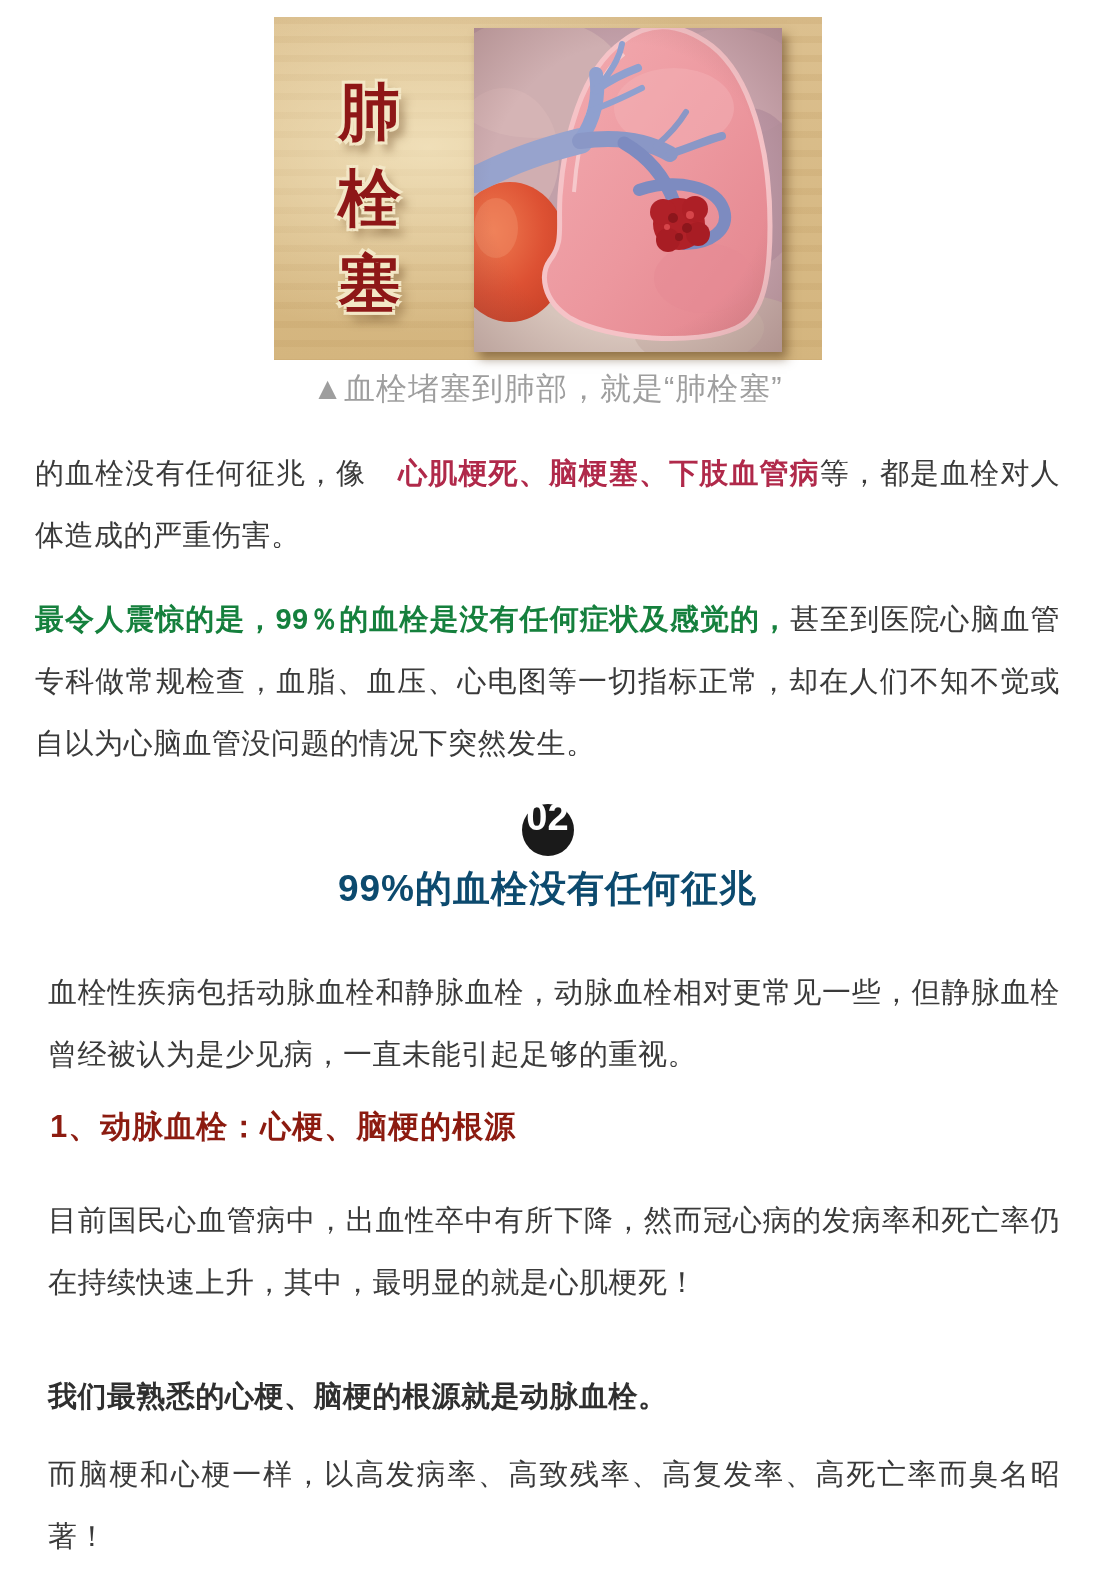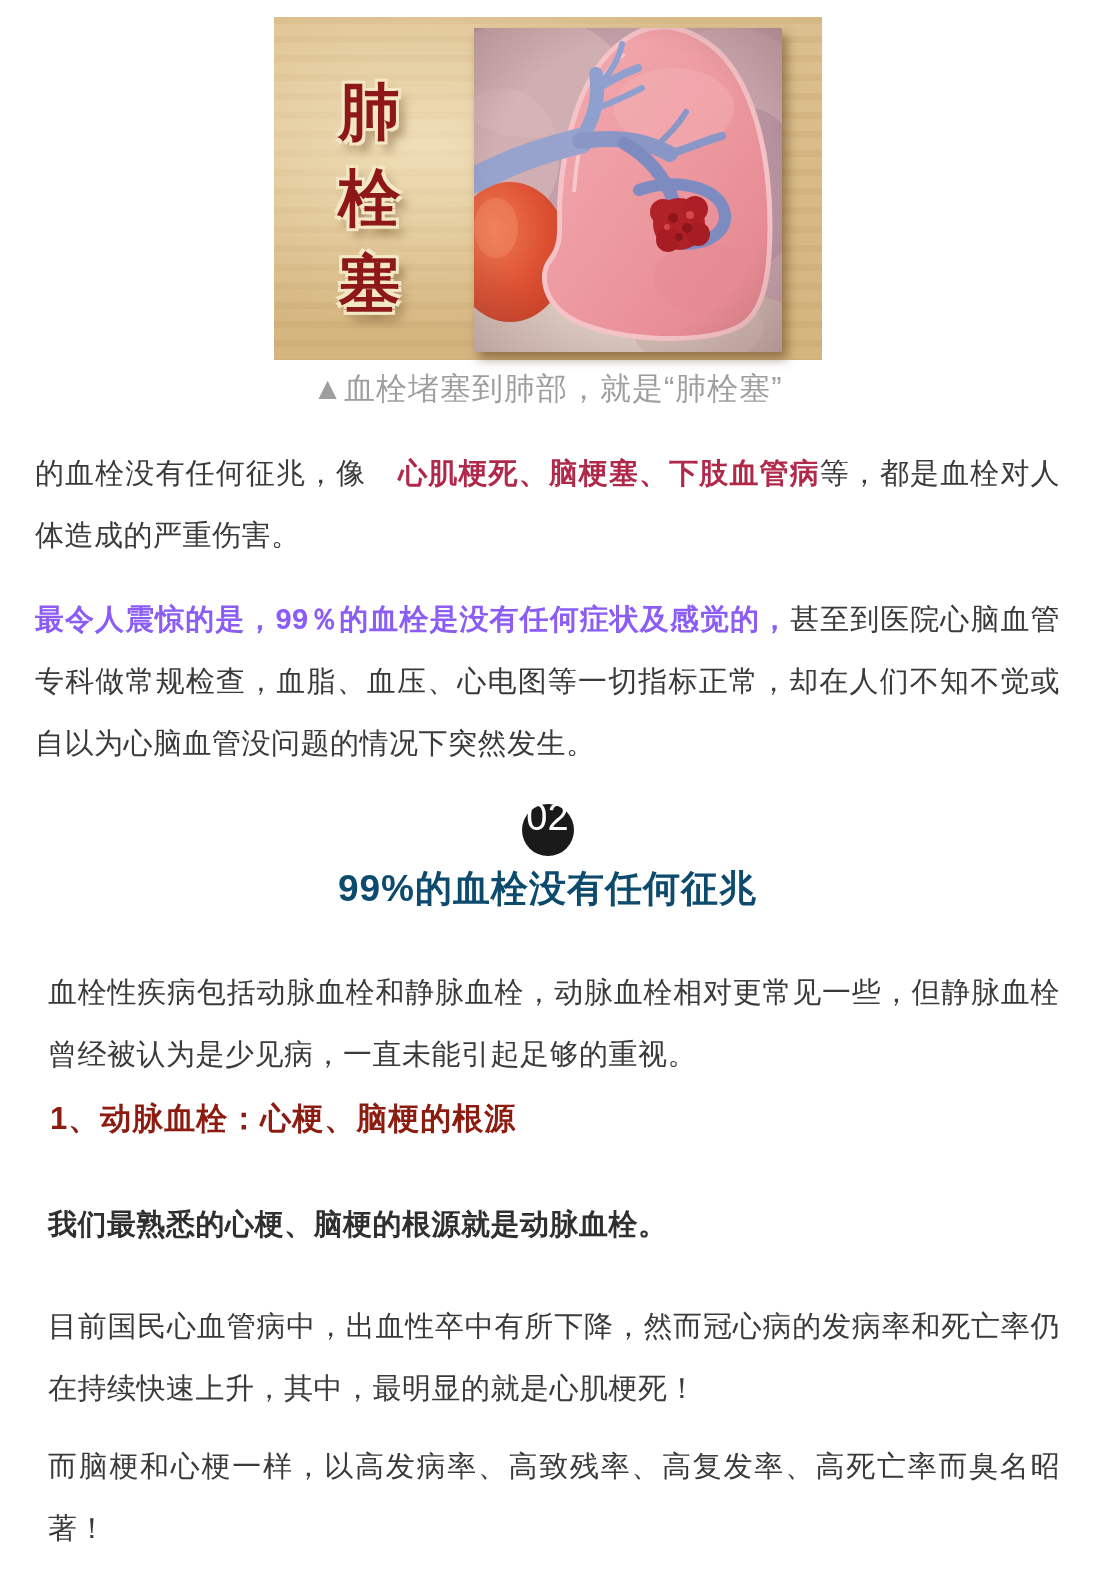--- a/index.html
+++ b/index.html
@@ -34,41 +34,41 @@
     font-size:31px;line-height:34px;letter-spacing:1px;
   }
   
   .content{padding:0 35px;}
   .p{
     margin:0;font-size:29px;line-height:62px;color:#3a3a3a;
     text-align:justify;word-break:break-all;letter-spacing:.5px;
   }
   .indent{padding-left:13px;}
   .crimson{color:#b0294a;margin-left:32px;}
-  .darkred{color:#8b5cf6;}
+  .darkred{color:#15803d;}
   .bold{font-weight:bold;}
   .p1{margin-top:36px;}
   .p2{margin-top:22px;}
   .badge-wrap{margin-top:30px;text-align:center;height:52px;}
   .badge-circle{
     display:inline-block;width:52px;height:52px;border-radius:50%;
     background:#1a1a1a;position:relative;
   }
   .badge-circle span{
     position:absolute;top:-9px;left:50%;transform:translateX(-50%);
-    color:#ffffff;font-weight:normal;font-size:38px;line-height:44px;
+    color:#ffffff;font-weight:bold;font-size:38px;line-height:44px;
     letter-spacing:0;
   }
   .section-heading{
     margin:9px 0 0 0;text-align:center;font-size:37px;line-height:48px;
     font-weight:bold;color:#0c4a6e;letter-spacing:1px;
   }
   .sec2-p1{margin-top:48px;}
   .subheading{
-    margin:12px 0 0 0;padding-left:15px;font-size:31px;line-height:44px;
+    margin:20px 0 0 0;padding-left:15px;font-size:31px;line-height:44px;
     font-weight:bold;color:#8c1b10;letter-spacing:1px;
   }
   .bold-p{margin-top:52px;font-weight:bold;color:#2f2f2f;}
   .sec2-p2{margin-top:40px;}
   .sec2-p3{margin-top:16px;}
 </style>
 </head>
 <body>
 
 <div class="page">
@@ -150,18 +150,18 @@
   <div class="badge-wrap">
     <div class="badge-circle">
       <span>02</span>
     </div>
   </div>
   <h2 class="section-heading">99%的血栓没有任何征兆</h2>
 
   <div class="content">
     <p class="p indent sec2-p1">血栓性疾病包括动脉血栓和静脉血栓，动脉血栓相对更常见一些，但静脉血栓曾经被认为是少见病，一直未能引起足够的重视。</p>
     <h3 class="subheading">1、动脉血栓：心梗、脑梗的根源</h3>
+    <p class="p indent sec2-p2">目前国民心血管病中，出血性卒中有所下降，然而冠心病的发病率和死亡率仍在持续快速上升，其中，最明显的就是心肌梗死！</p>
     <p class="p indent bold-p">我们最熟悉的心梗、脑梗的根源就是动脉血栓。</p>
-    <p class="p indent sec2-p2">目前国民心血管病中，出血性卒中有所下降，然而冠心病的发病率和死亡率仍在持续快速上升，其中，最明显的就是心肌梗死！</p>
     <p class="p indent sec2-p3">而脑梗和心梗一样，以高发病率、高致残率、高复发率、高死亡率而臭名昭著！</p>
   </div>
 
 </div>
 
 </body></html>

